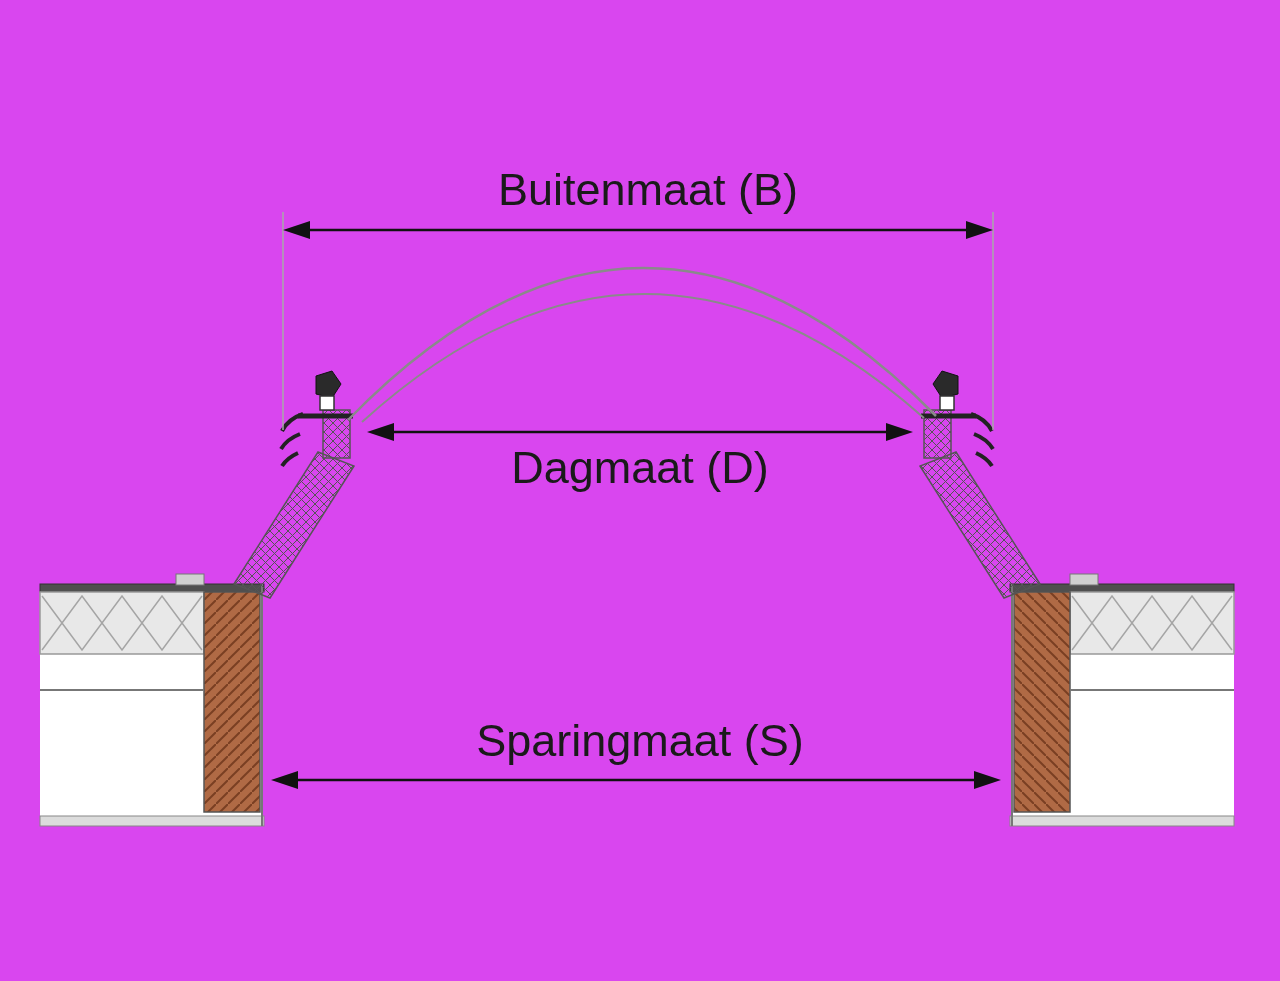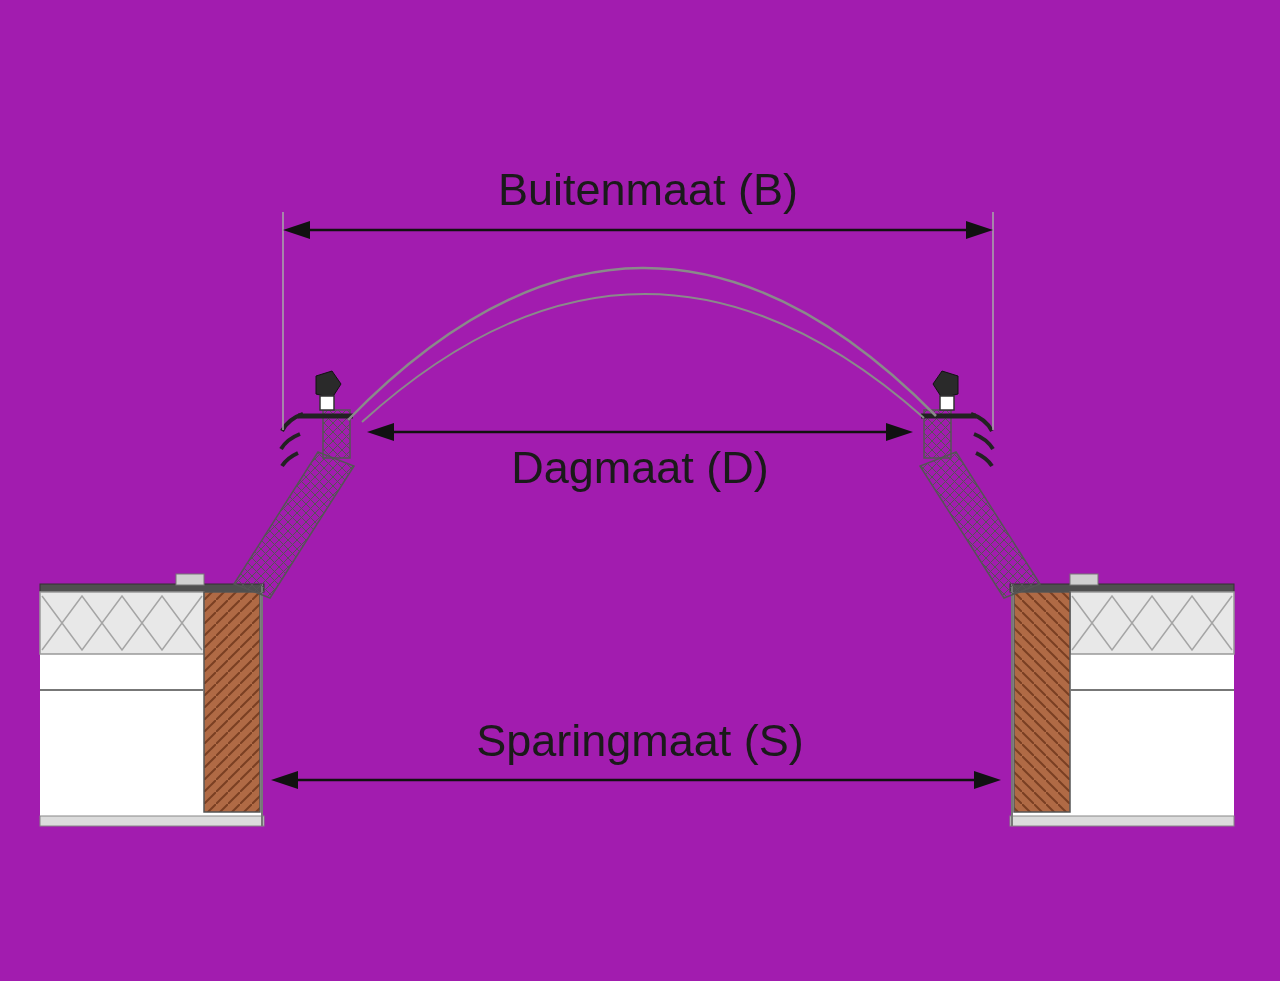--- a/index.html
+++ b/index.html
@@ -5,21 +5,21 @@
   html, body {
     margin: 0;
     padding: 0;
     background: #ffffff;
     font-family: "Liberation Sans", sans-serif;
   }
   .stage {
     position: relative;
     width: 1280px;
     height: 981px;
-    background: #a21caf;
+    background: #d946ef;
     overflow: hidden;
   }
   .stage svg {
     position: absolute;
     inset: 0;
     display: block;
   }
   text.dim-label {
     font-family: "Liberation Sans", "DejaVu Sans", sans-serif;
     font-size: 45px;

